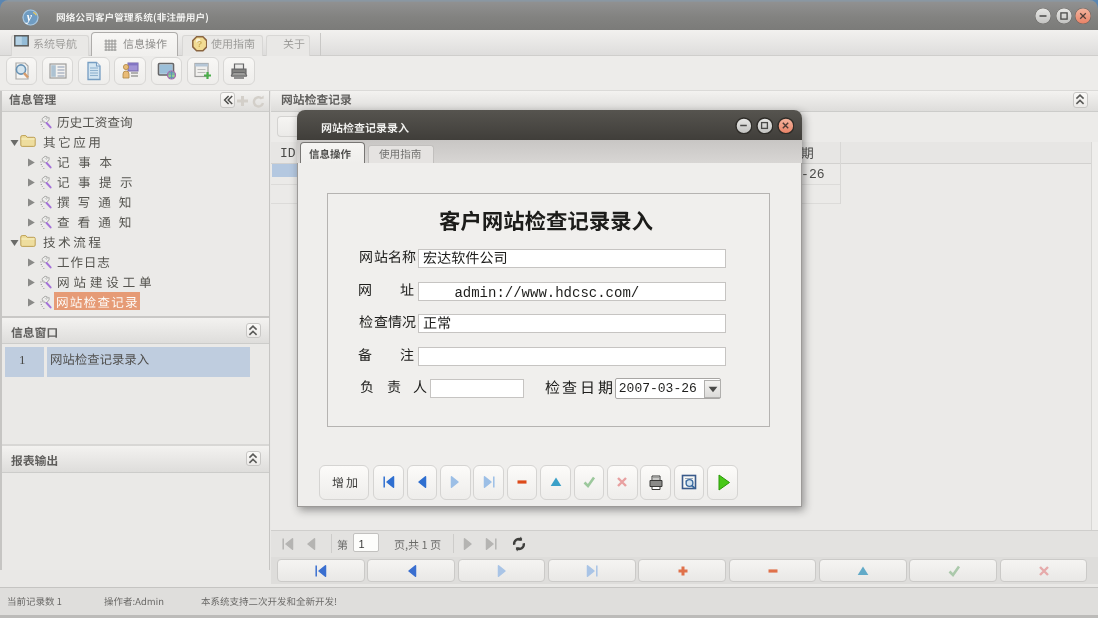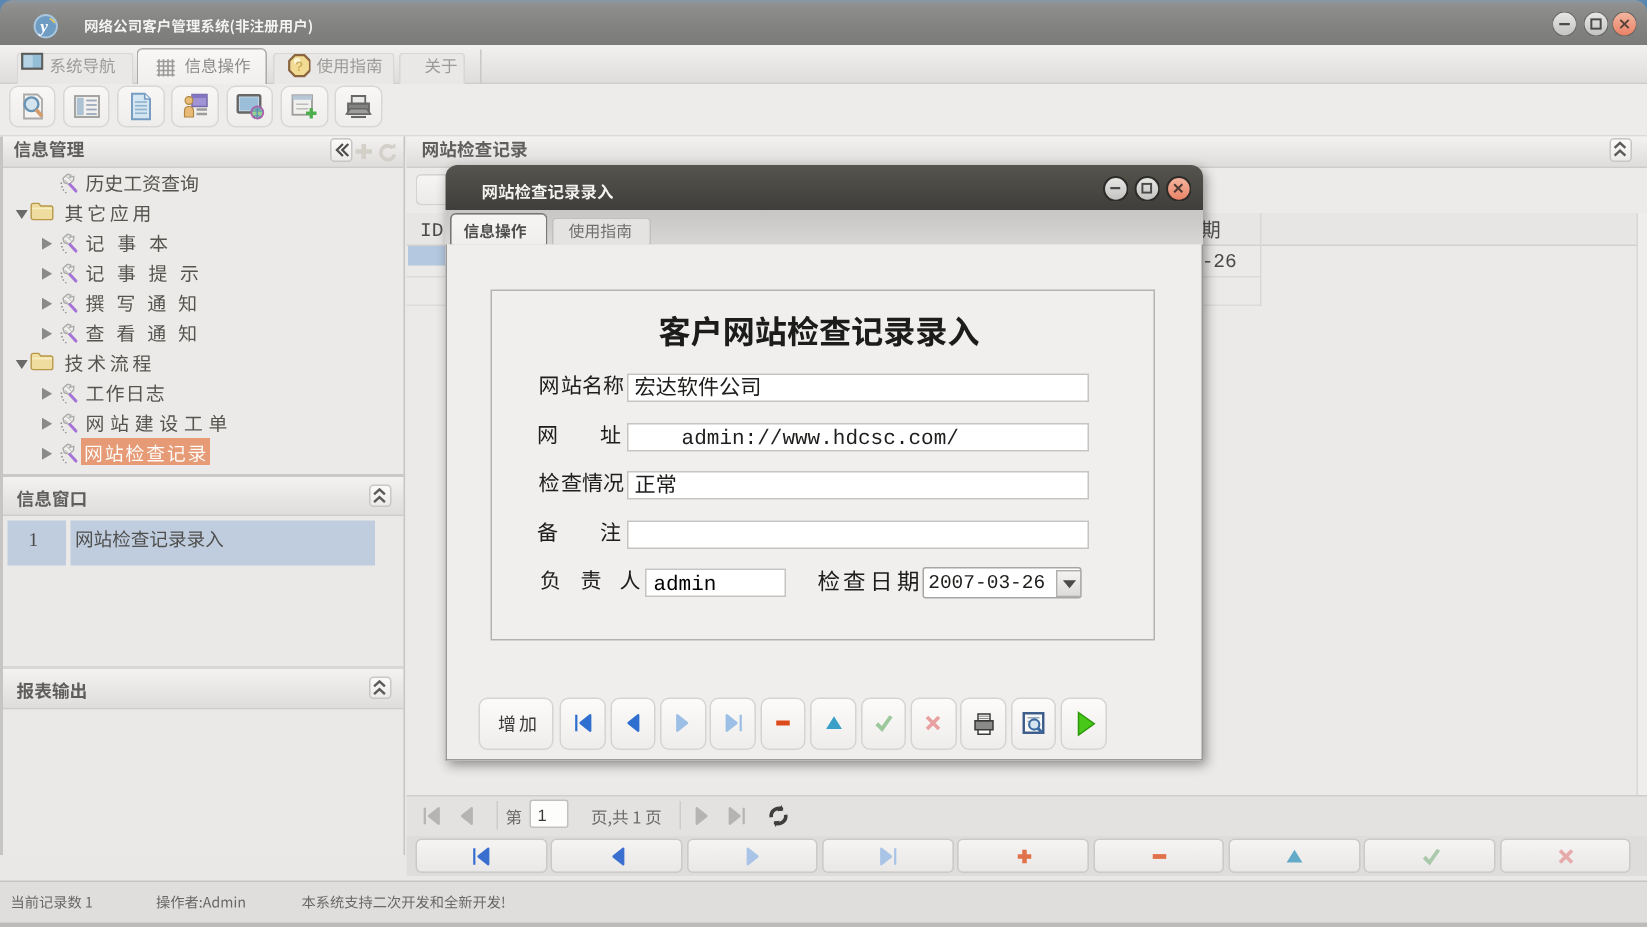--- a/index.html
+++ b/index.html
@@ -863,21 +863,21 @@
 <svg style="position:absolute;left:386.6px;top:377.3px;overflow:visible" width="16" height="20">
       <g fill="#1e1e1c" transform="translate(0,15) scale(0.014000,-0.014000)">
         <use href="#g122r" x="0"></use>
       </g>
     </svg>
 <svg style="position:absolute;left:413px;top:377.3px;overflow:visible" width="16" height="20">
       <g fill="#1e1e1c" transform="translate(0,15) scale(0.014000,-0.014000)">
         <use href="#g123r" x="0"></use>
       </g>
     </svg>
-<div style="position:absolute;left:435.6px;top:382.5px;font:14px 'Liberation Mono',monospace;color:#000000;white-space:pre;line-height:1;">admin</div>
+<div style="position:absolute;left:435.6px;top:382.5px;font:14px 'Liberation Mono',monospace;color:#ffffff;white-space:pre;line-height:1;">admin</div>
 <svg style="position:absolute;left:544.7px;top:376.8px;overflow:visible" width="17" height="21">
       <g fill="#1e1e1c" transform="translate(0,16) scale(0.015000,-0.015000)">
         <use href="#g62r" x="0"></use>
       </g>
     </svg>
 <svg style="position:absolute;left:562.4px;top:376.8px;overflow:visible" width="17" height="21">
       <g fill="#1e1e1c" transform="translate(0,16) scale(0.015000,-0.015000)">
         <use href="#g36r" x="0"></use>
       </g>
     </svg>

